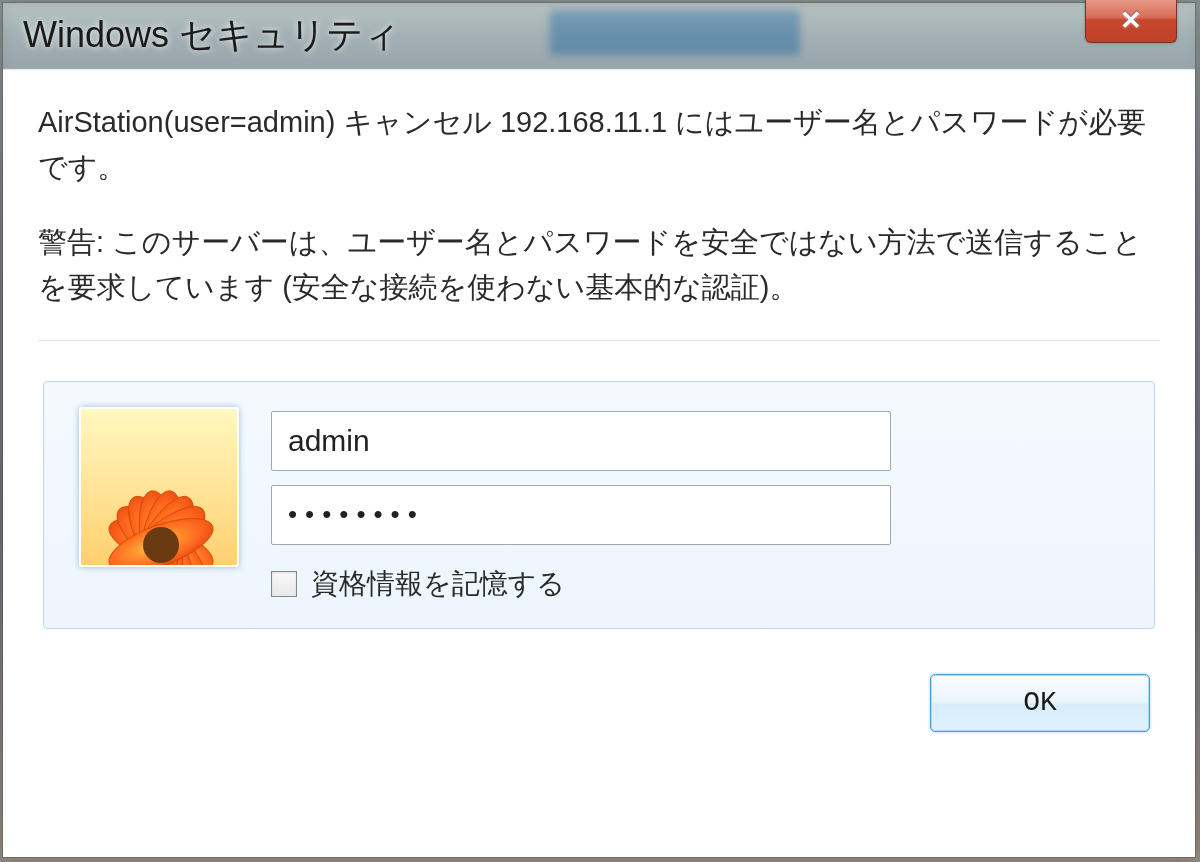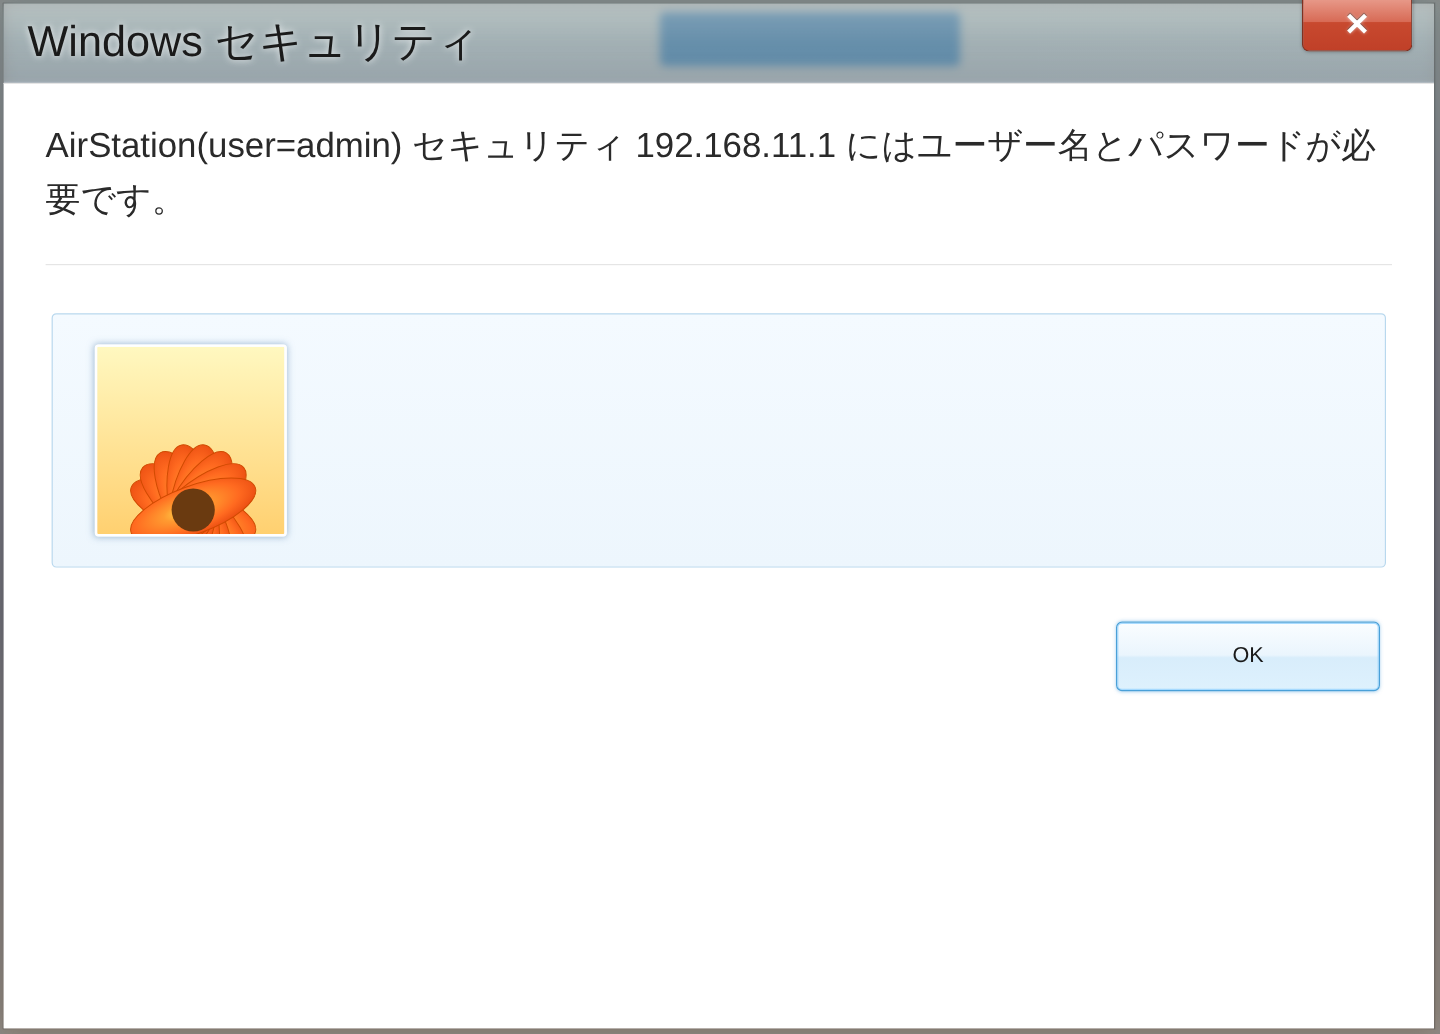--- a/index.html
+++ b/index.html
@@ -179,22 +179,22 @@
       gap: 22px;
       margin-top: 45px;
       padding-right: 10px;
     }
     .win-button {
       min-width: 220px;
       height: 58px;
       border: 1px solid #8a98a6;
       border-radius: 5px;
       background: linear-gradient(to bottom, #fcfcfc 0%, #f0f2f4 48%, #e6eaee 52%, #e8edf2 100%);
-      font-size: 18px;
-      font-family: Liberation Sans, sans-serif;
+      font-size: 28px;
+      font-family: Liberation Mono, monospace;
       color: #1a1a1a;
       cursor: pointer;
       box-shadow: inset 0 0 0 1px rgba(255,255,255,0.6);
     }
     .win-button.default {
       border: 1px solid #4aa0d8;
       box-shadow: inset 0 0 0 1px rgba(160,215,255,0.9), 0 0 3px rgba(80,160,220,0.5);
       background: linear-gradient(to bottom, #fafdff 0%, #eaf5fd 48%, #d8edfb 52%, #def1fd 100%);
     }
   </style>
@@ -206,21 +206,22 @@
 
 <div class="dialog">
   <div class="titlebar">
     <span class="titlebar-title">Windows セキュリティ</span>
     <div class="close-button">
       <span class="close-x">✕</span>
     </div>
   </div>
 
   <div class="content">
-    <p class="message">AirStation(user=admin) セキュリティ 192.168.11.1 にはユーザー名とパスワードが必要です。</p>
+    <p class="message">AirStation(user=admin) キャンセル 192.168.11.1 にはユーザー名とパスワードが必要です。</p>
+    <p class="warning">警告: このサーバーは、ユーザー名とパスワードを安全ではない方法で送信することを要求しています (安全な接続を使わない基本的な認証)。</p>
 
     <hr class="divider">
 
     <div class="credentials-box">
       <div class="avatar">
         <svg class="avatar-flower" viewBox="0 0 200 140">
           <radialGradient id="flowerGrad" cx="45%" cy="55%" r="60%">
             <stop offset="0%" stop-color="#ffdd50"></stop>
             <stop offset="30%" stop-color="#ff9a30"></stop>
             <stop offset="70%" stop-color="#ff6a20"></stop>
@@ -233,19 +234,27 @@
             <ellipse cx="100" cy="90" rx="20" ry="55" transform="rotate(-10 100 90)"></ellipse>
             <ellipse cx="100" cy="90" rx="20" ry="55" transform="rotate(10 100 90)"></ellipse>
             <ellipse cx="100" cy="90" rx="20" ry="55" transform="rotate(30 100 90)"></ellipse>
             <ellipse cx="100" cy="90" rx="20" ry="55" transform="rotate(50 100 90)"></ellipse>
             <ellipse cx="100" cy="90" rx="20" ry="55" transform="rotate(70 100 90)"></ellipse>
           </g>
           <circle cx="100" cy="90" r="18" fill="#6a3a10"></circle>
         </svg>
       </div>
 
+      <div class="credentials-fields">
+        <input class="text-input" type="text" value="admin" style="">
+        <input class="text-input password-input" type="text" value="••••••••" style="">
+        <div class="remember-row">
+          <div class="checkbox"></div>
+          <span class="checkbox-label">資格情報を記憶する</span>
+        </div>
+      </div>
     </div>
 
     <div class="button-row">
       <button class="win-button default">OK</button>
     </div>
   </div>
 </div>
 
 </body></html>

